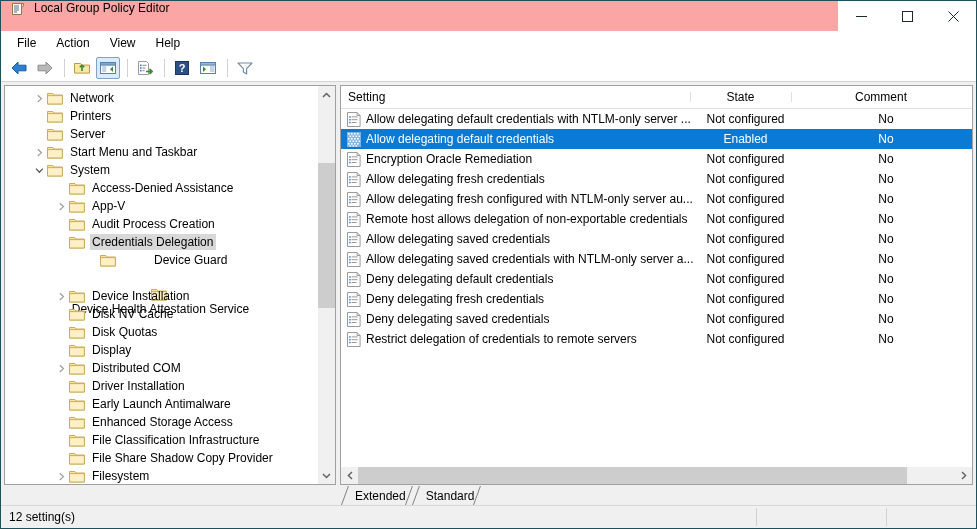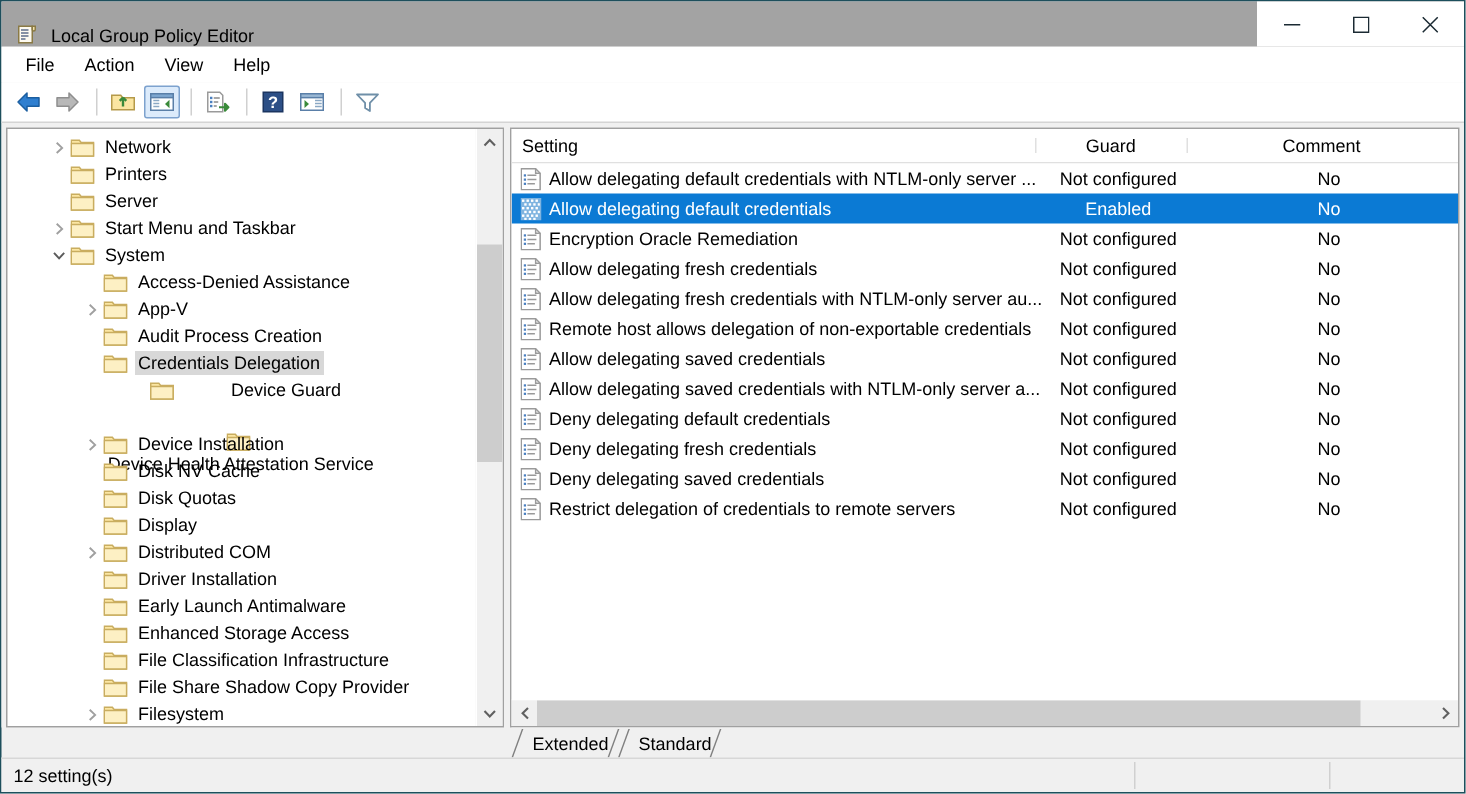--- a/index.html
+++ b/index.html
@@ -24,23 +24,23 @@
     box-sizing: border-box;
     border: 1px solid #1d4f5c;
     background: #f0f0f0;
     display: flex;
     flex-direction: column;
   }
 
   
   #titlebar {
     height: 30px;
-    background: #a3a3a3;
-    display: flex;
-    align-items: flex-end;
+    background: #fca5a5;
+    display: flex;
+    align-items: flex-start;
     flex: 0 0 auto;
     position: relative;
   }
   #title-icon {
     width: 16px; height: 16px;
     margin-left: 9px;
     margin-right: 8px;
     position: relative;
     flex: 0 0 auto;
   }
@@ -705,21 +705,21 @@
         </div>
       </div>
     </div>
 
     <div id="list-pane">
       <div id="list-header">
         <div class="col-setting">
           <span class="hdr-text">Setting</span>
         </div>
         <div class="col-state">
-          <span class="hdr-text">Guard</span>
+          <span class="hdr-text">State</span>
         </div>
         <div class="col-comment">
           <span class="hdr-text">Comment</span>
         </div>
       </div>
       <div id="list-rows">
           <div class="list-row">
             <span class="row-icon"><svg width="14" height="15" viewBox="0 0 14 15">
                 <path d="M0.5 0.5h9.6l3 3v11H0.5z" fill="#ffffff" stroke="#9a9a9a" stroke-width="1"></path>
                 <path d="M10.1 0.5v3h3" fill="none" stroke="#9a9a9a" stroke-width="1"></path>
@@ -809,21 +809,21 @@
                 <path d="M10.1 0.5v3h3" fill="none" stroke="#9a9a9a" stroke-width="1"></path>
                 <g fill="#4a7fbf">
                   <rect x="2.2" y="4.2" width="1.5" height="1.5"></rect>
                   <rect x="2.2" y="7" width="1.5" height="1.5"></rect>
                   <rect x="2.2" y="9.8" width="1.5" height="1.5"></rect>
                 </g>
                 <g stroke="#9a9a9a" stroke-width="1">
                   <path d="M4.6 4.9h6M4.6 7.7h6M4.6 10.5h5"></path>
                 </g>
               </svg></span>
-            <span class="row-setting">Allow delegating fresh credentials with NTLM-only server au...</span>
+            <span class="row-setting">Allow delegating fresh configured with NTLM-only server au...</span>
             <span class="row-state">Not configured</span>
             <span class="row-comment">No</span>
           </div>
           <div class="list-row">
             <span class="row-icon"><svg width="14" height="15" viewBox="0 0 14 15">
                 <path d="M0.5 0.5h9.6l3 3v11H0.5z" fill="#ffffff" stroke="#9a9a9a" stroke-width="1"></path>
                 <path d="M10.1 0.5v3h3" fill="none" stroke="#9a9a9a" stroke-width="1"></path>
                 <g fill="#4a7fbf">
                   <rect x="2.2" y="4.2" width="1.5" height="1.5"></rect>
                   <rect x="2.2" y="7" width="1.5" height="1.5"></rect>

